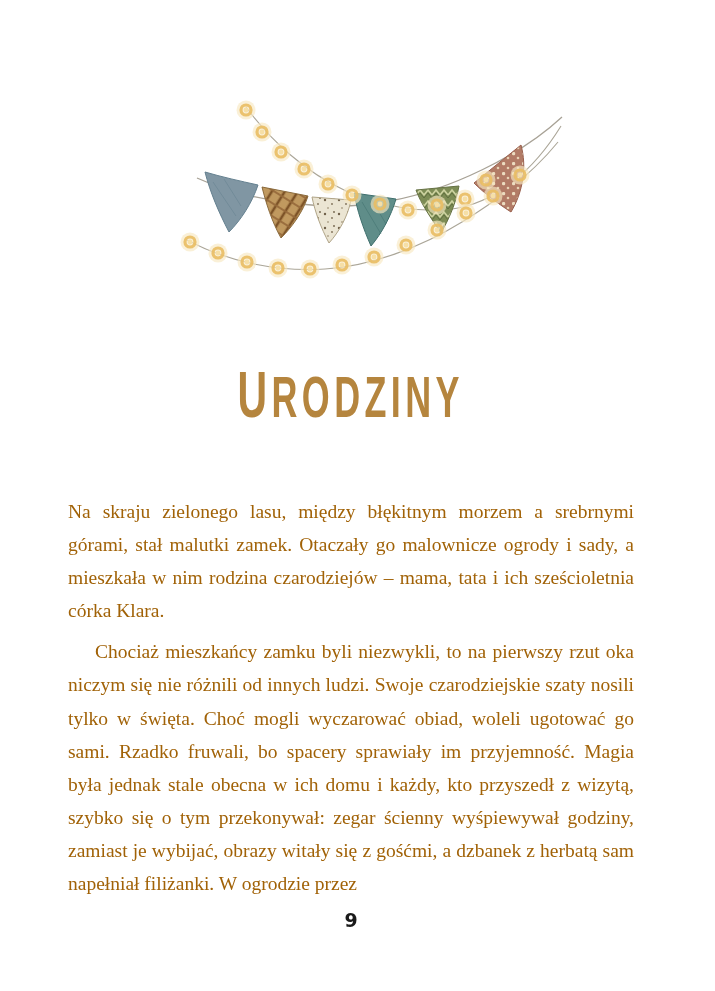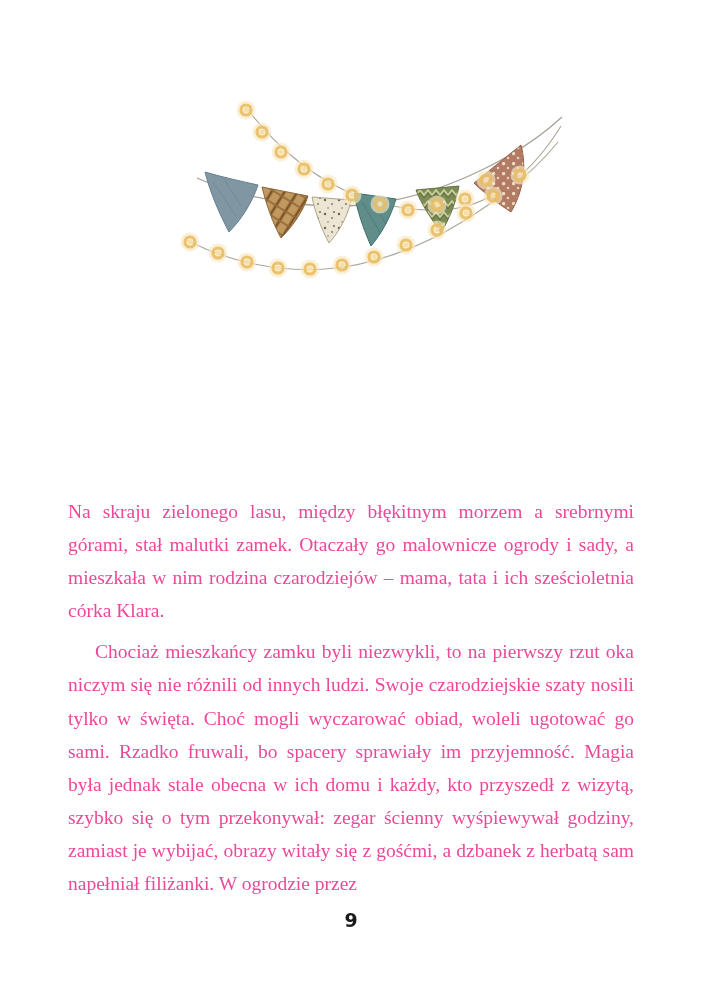--- a/index.html
+++ b/index.html
@@ -31,21 +31,21 @@
     font-weight:700;
     font-size:57px;
     letter-spacing:7px;
     color:#b5853e;
     text-transform:uppercase;
   }
   .title-text::first-letter{ font-size:65px; }
   
   .text-block{
     position:absolute;left:68px;top:495px;width:566px;
-    color:#ec4899;
+    color:#a16207;
     font-size:19.5px;
     line-height:33.1px;
     text-align:justify;
     hyphens:manual;
     -webkit-hyphens:manual;
   }
   .text-block p{margin:0;}
   .text-block p.indent{text-indent:27px;margin-top:8px;}
   
   .page-num{
@@ -134,20 +134,25 @@
       <use href="#bulb" x="342" y="265"></use>
       <use href="#bulb" x="374" y="257"></use>
       <use href="#bulb" x="406" y="245"></use>
       <use href="#bulb" x="437" y="230"></use>
       <use href="#bulb" x="466" y="213"></use>
       <use href="#bulb" x="493" y="196"></use>
       <use href="#bulb" x="520" y="175"></use>
     </g>
   </svg>
 
+  <div class="title-wrap">
+    <span class="title-scale">
+      <span class="title-text">Urodziny</span>
+    </span>
+  </div>
 
   <div class="text-block">
       <p>Na skraju zielonego lasu, między błękitnym morzem a srebrny­mi górami, stał malutki zamek. Otaczały go malownicze ogrody i sady, a mieszkała w nim rodzina czarodziejów – mama, tata i ich sześcioletnia córka Klara.</p>
       <p class="indent">Chociaż mieszkańcy zamku byli niezwykli, to na pierwszy rzut oka niczym się nie różnili od innych ludzi. Swoje czarodziejskie szaty nosili tylko w święta. Choć mogli wyczarować obiad, woleli ugotować go sami. Rzadko fruwali, bo spacery sprawiały im przy­jemność. Magia była jednak stale obecna w ich domu i każdy, kto przyszedł z wizytą, szybko się o tym przekonywał: zegar ścienny wyśpiewywał godziny, zamiast je wybijać, obrazy witały się z gość­mi, a dzbanek z herbatą sam napełniał filiżanki. W ogrodzie przez</p>
     </div>
 
   <div class="page-num">9</div>
 
 </div>
 

